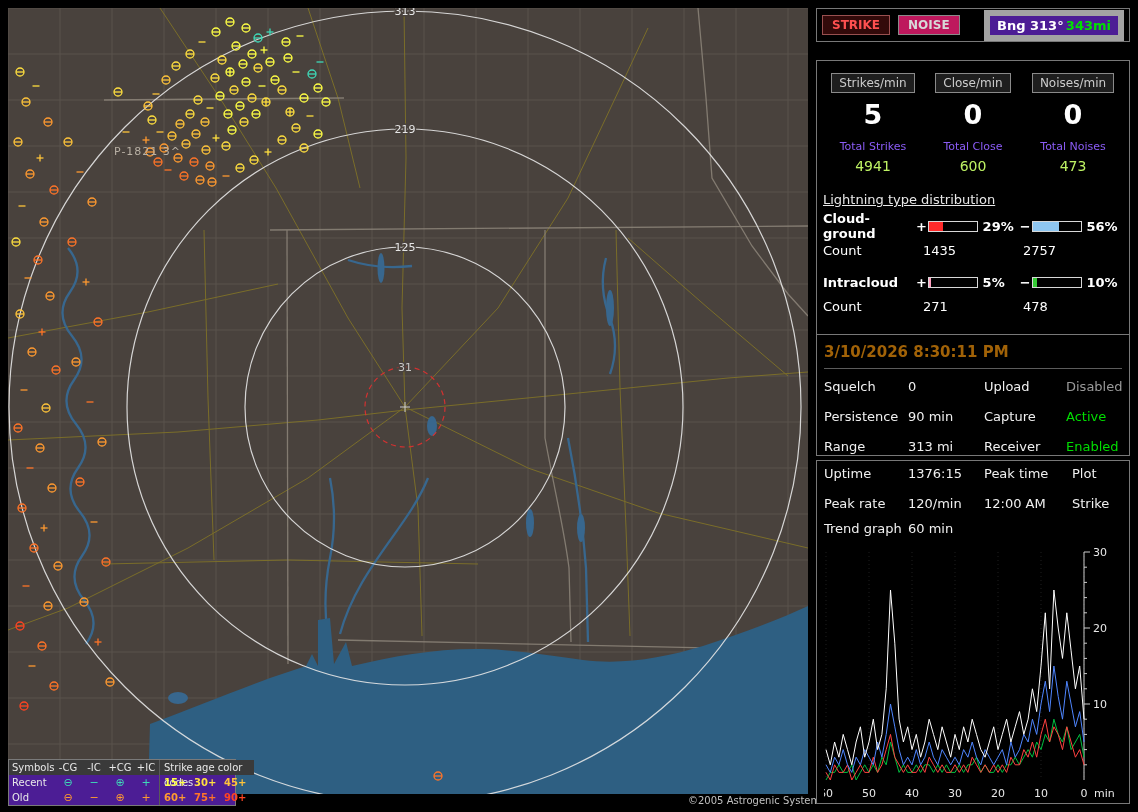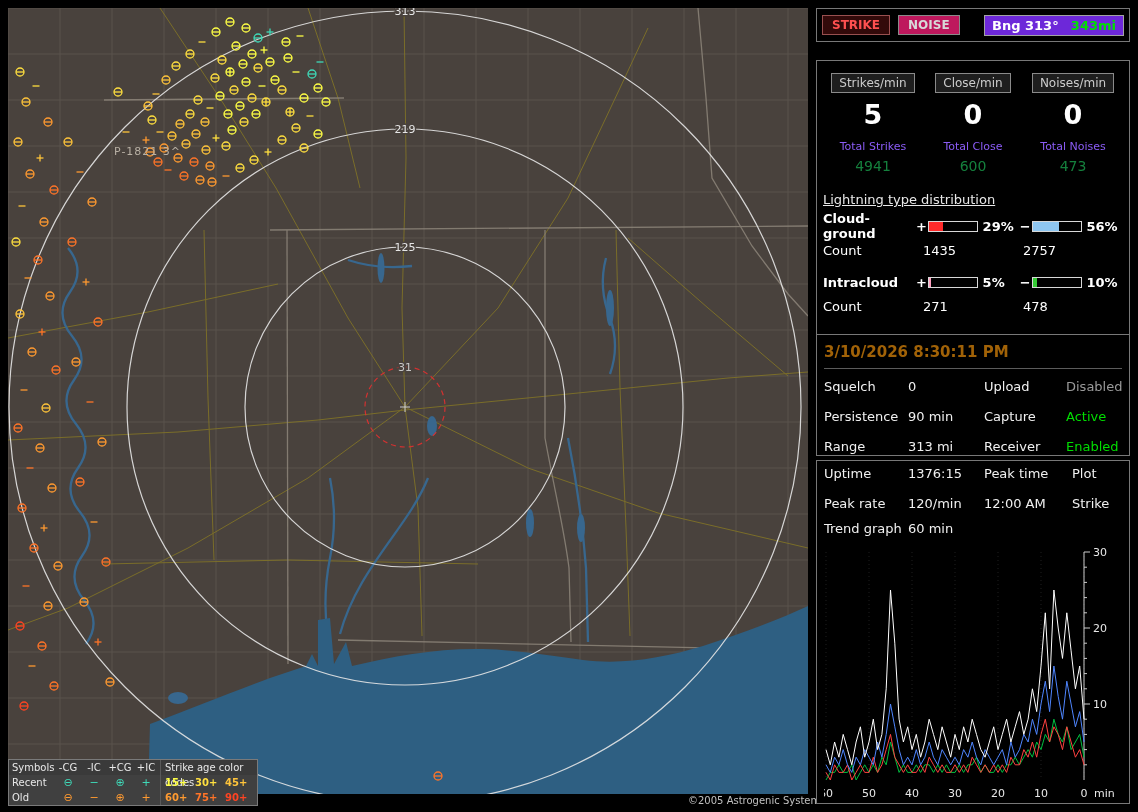--- a/index.html
+++ b/index.html
@@ -5,21 +5,21 @@
   * { margin:0; padding:0; box-sizing:border-box; }
   body { background:#000; font-family:"DejaVu Sans", sans-serif; }
   .screen { position:relative; width:1138px; height:812px; background:#000; overflow:hidden; }
 
   
   .map { position:absolute; left:8px; top:8px; width:800px; height:786px; background:#49423d; }
   .station-label { position:absolute; left:106px; top:137px; color:#b8b0a4; font-size:11px; letter-spacing:1px; }
   .copyright { position:absolute; left:688px; top:795px; color:#c0c0c0; font-size:10px; }
 
   
-  .map-legend { position:absolute; left:8px; top:759px; width:250px; background:#404040; border:1px solid #7a7a7a; display:flex; font-size:10px; color:#e8e8e8; }
+  .map-legend { position:absolute; left:8px; top:759px; width:228px; background:#4c1d95; border:1px solid #7a7a7a; display:flex; font-size:10px; color:#e8e8e8; }
   .leg-left { width:152px; border-right:1px solid #5a5a5a; }
   .leg-right { flex:1; }
   .leg-row { display:flex; height:15px; align-items:center; }
   .leg-head { background:#3a3a3a; }
   .leg-c0 { width:46px; padding-left:3px; }
   .leg-c { width:26px; text-align:center; }
   .leg-sym { width:26px; text-align:center; font-size:11px; line-height:13px; }
   .leg-age-head { height:15px; line-height:15px; background:#3a3a3a; padding-left:4px; }
   .leg-age-row { display:flex; height:15px; align-items:center; padding-left:4px; }
   .leg-age { width:30px; font-weight:bold; }
@@ -28,30 +28,30 @@
   .sidebar { position:absolute; left:816px; top:0; width:316px; height:812px; color:#f0f0f0; font-size:13px; }
   .panel { position:absolute; left:0; width:314px; background:#000; border:1px solid #787878; }
   .p1 { top:8px; height:34px; display:flex; align-items:center; padding:0 5px; gap:8px; }
   .p2 { top:60px; height:284px; padding:12px 6px 0; }
   .p3 { top:334px; height:122px; padding:5px 7px 0; }
   .p4 { top:460px; height:344px; padding:5px 7px 0; }
 
   .btn { font-size:12px; font-weight:bold; padding:2px 9px; border:1px solid #8a8a8a; background:#be185d; cursor:default; }
   .btn-strike { color:#ff5050; background:#330a0a; border-color:#995050; }
   .btn-noise { color:#d8d8d8; }
-  .bng-box { margin-left:auto; width:140px; border:1px solid #a3a3a3; background:#6d28d9; padding:2px 7px; display:flex; justify-content:space-between; font-weight:bold; font-size:13px; }
+  .bng-box { margin-left:auto; width:140px; border:6px solid #a3a3a3; background:#4c1d95; padding:2px 7px; display:flex; justify-content:space-between; font-weight:bold; font-size:13px; }
   .bng-label { color:#fff; }
   .bng-val { color:#00e000; }
 
   .rates { display:flex; text-align:center; }
   .rate-col { flex:1; }
   .chip { display:inline-block; border:1px solid #8a8a8a; background:#1e1e1e; color:#cccccc; font-size:12px; padding:2px 7px; }
   .rate-num { font-size:27px; font-weight:bold; color:#fff; margin-top:6px; }
   .total-label { font-size:11px; color:#8b5cf6; margin-top:10px; }
-  .total-val { font-size:14px; color:#15803d; margin-top:5px; }
+  .total-val { font-size:14px; color:#bef264; margin-top:5px; }
 
   .dist-title { margin:18px 0 8px; text-decoration:underline; color:#e8e8e8; font-size:13px; }
   .dist-row { display:flex; align-items:center; height:22px; color:#fff; }
   .dist-label { width:96px; font-weight:bold; }
   .sign { width:13px; text-align:center; font-weight:bold; }
   .bar { width:52px; height:11px; border:1px solid #d8d8d8; background:#000; margin-right:3px; }
   .bar .fill { display:block; height:100%; }
   .pct { width:40px; font-weight:bold; padding-left:2px; }
   .count-row { display:flex; height:26px; align-items:center; color:#fff; }
   .count-label { width:110px; }

